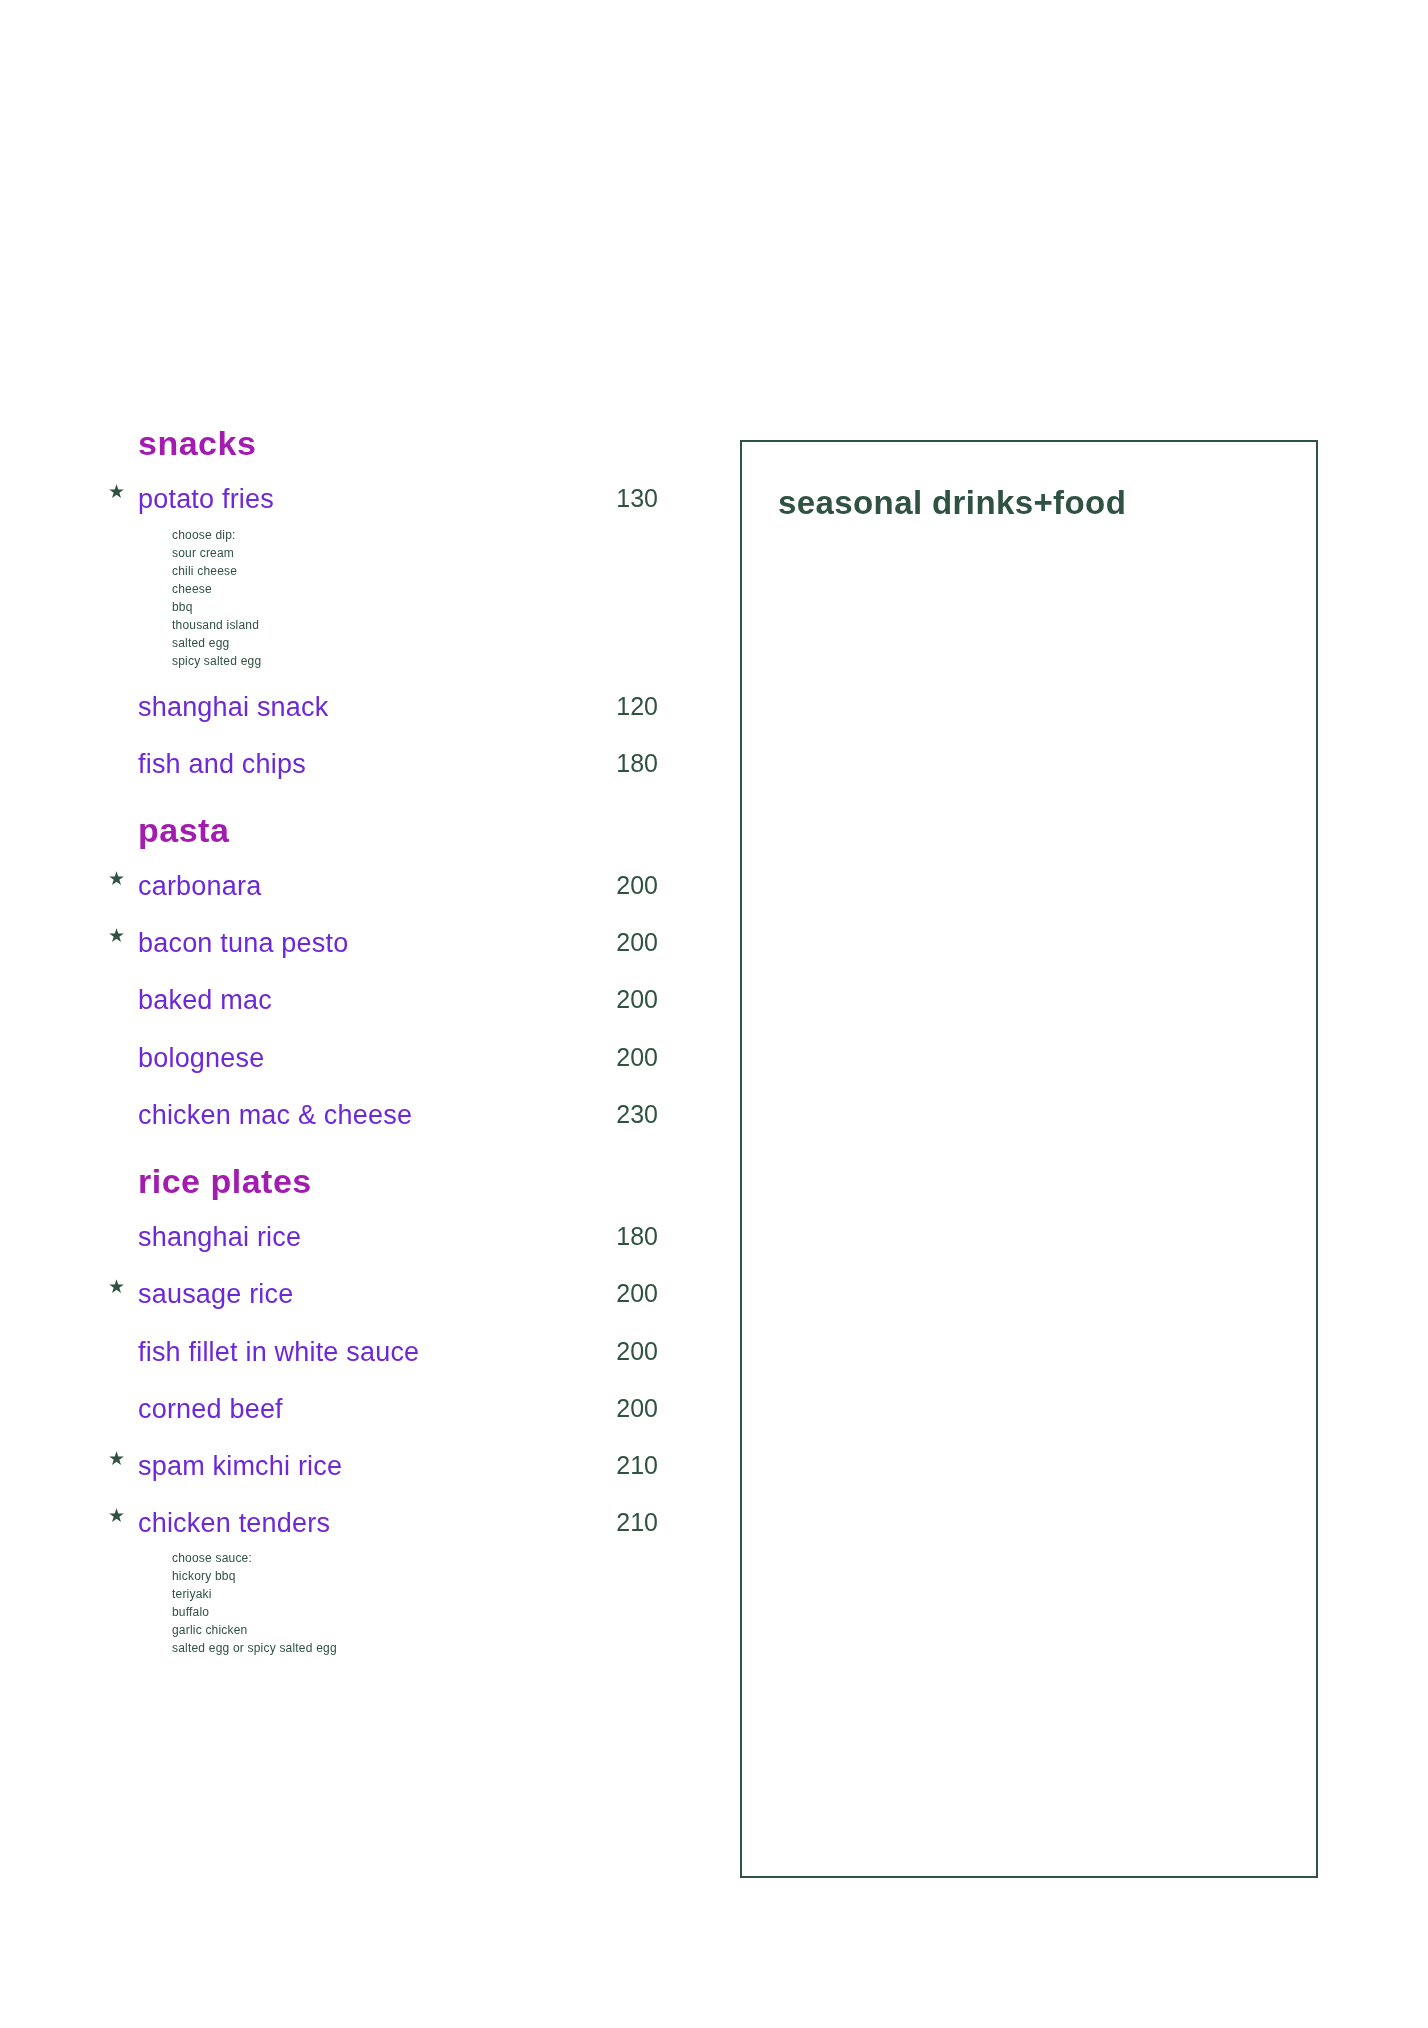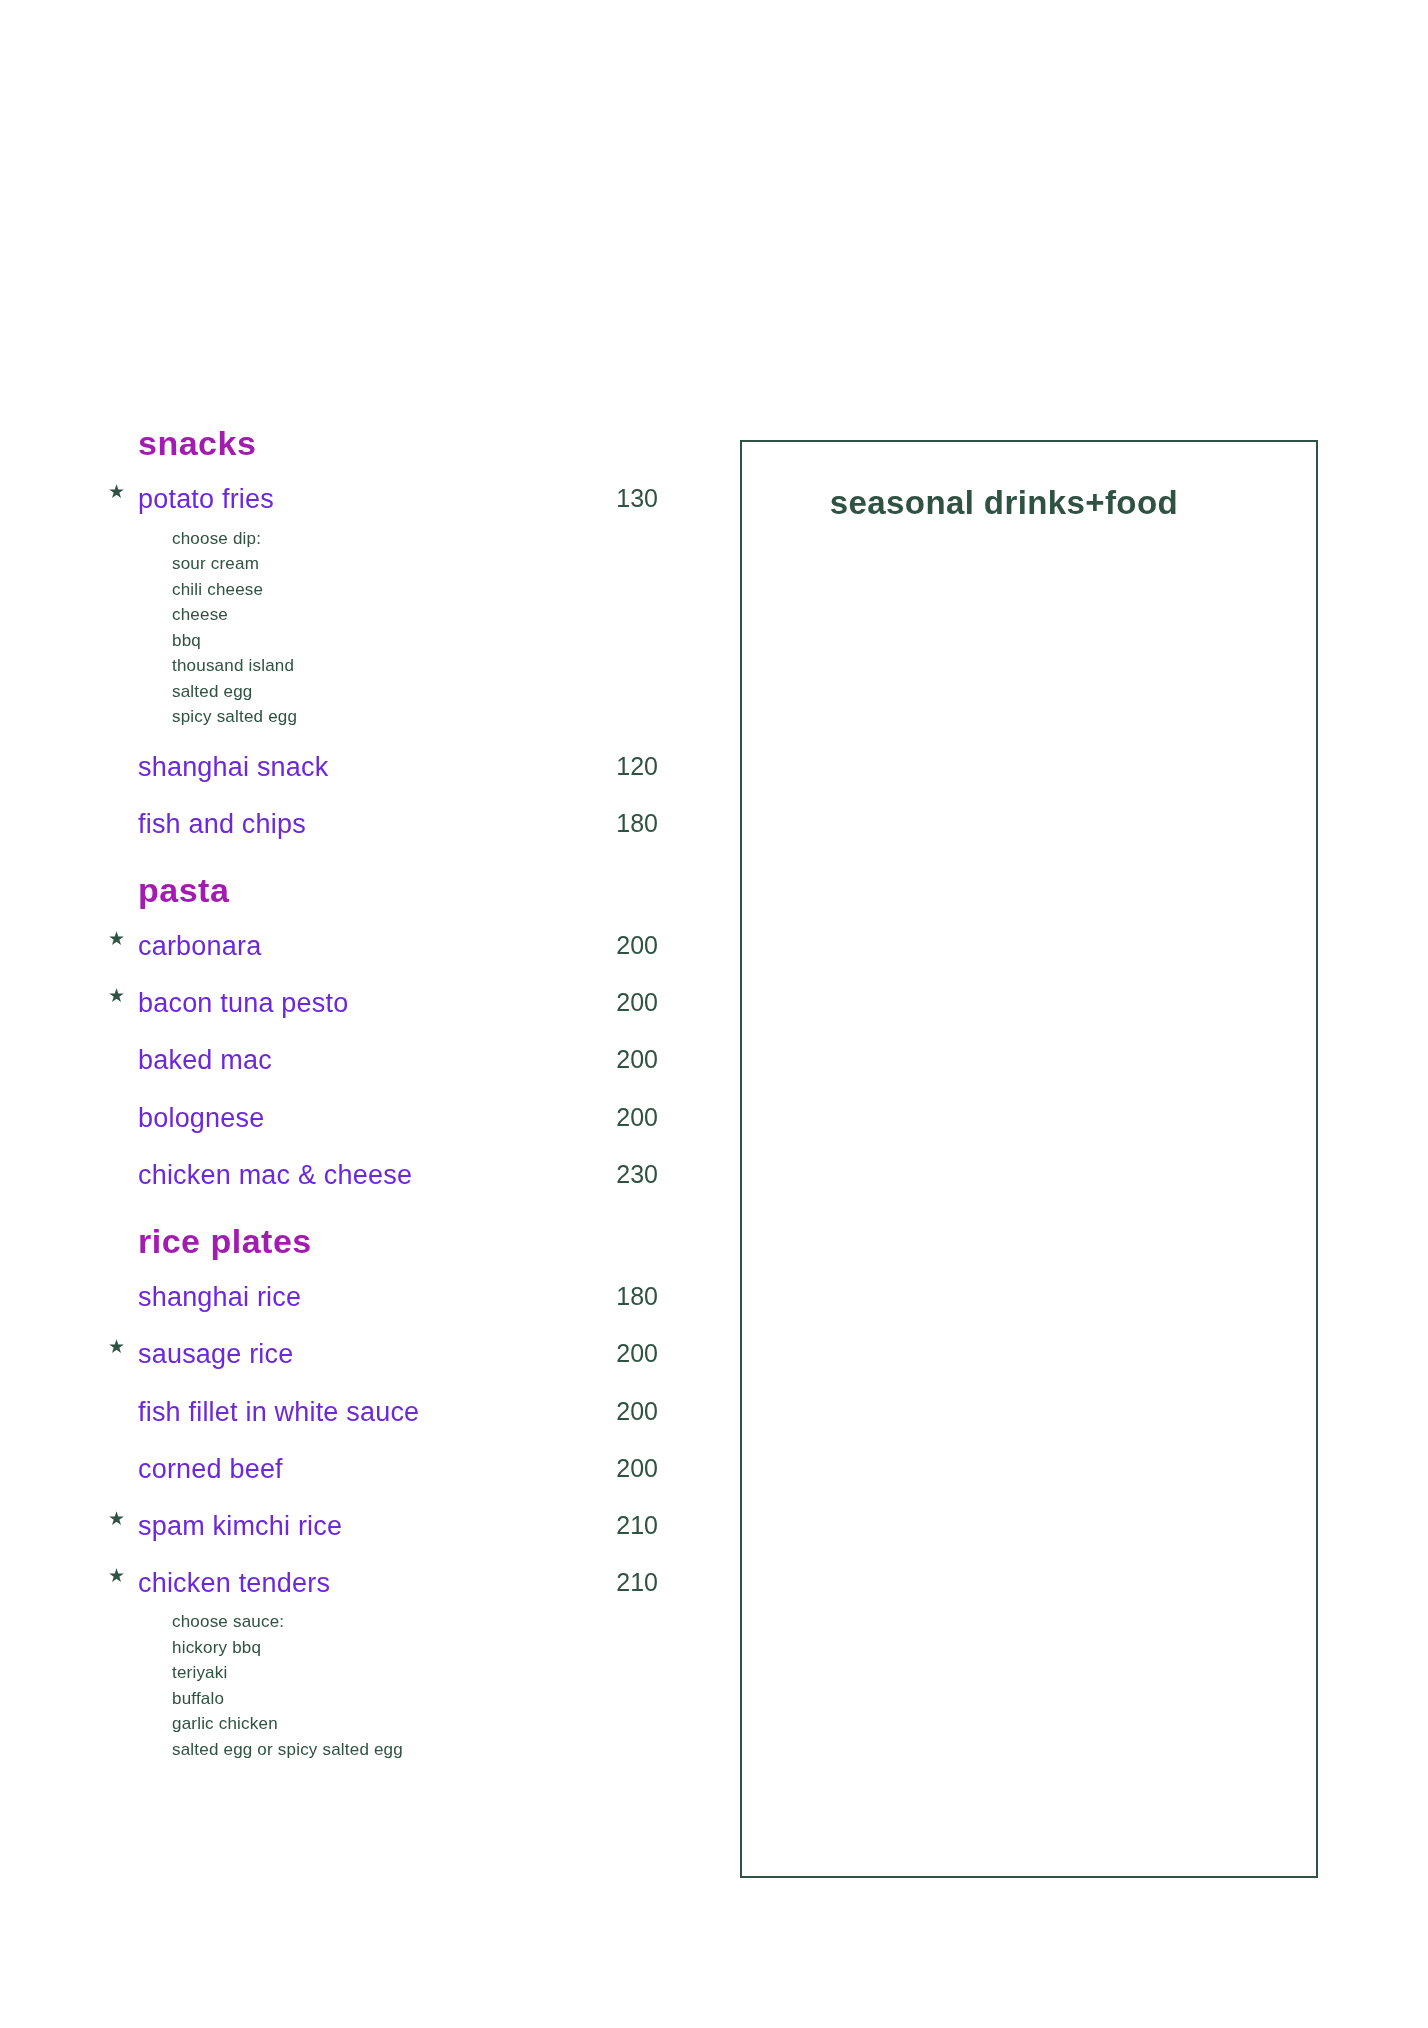--- a/index.html
+++ b/index.html
@@ -79,38 +79,37 @@
     text-align: right;
     width: 60px;
   }
 
   .sublist {
     margin: 2px 0 18px 34px;
     padding: 0;
     list-style: none;
   }
   .sublist li {
-    font-size: 17px;
+    font-size: 12px;
     line-height: 1.5;
     color: #2f5243;
     letter-spacing: 0.2px;
   }
 
   .gap-sm { height: 12px; }
 
   
   .panel {
     position: absolute;
     left: 740px;
     top: 440px;
     width: 578px;
     height: 1438px;
     border: 2.5px solid #2f5243;
     box-sizing: border-box;
-    text-align: right;
   }
   .panel-title {
     margin: 40px 0 0 36px;
     font-size: 33px;
     font-weight: 700;
     line-height: 1.3;
     letter-spacing: 0.4px;
     color: #2f5243;
     width: 400px;
   }

